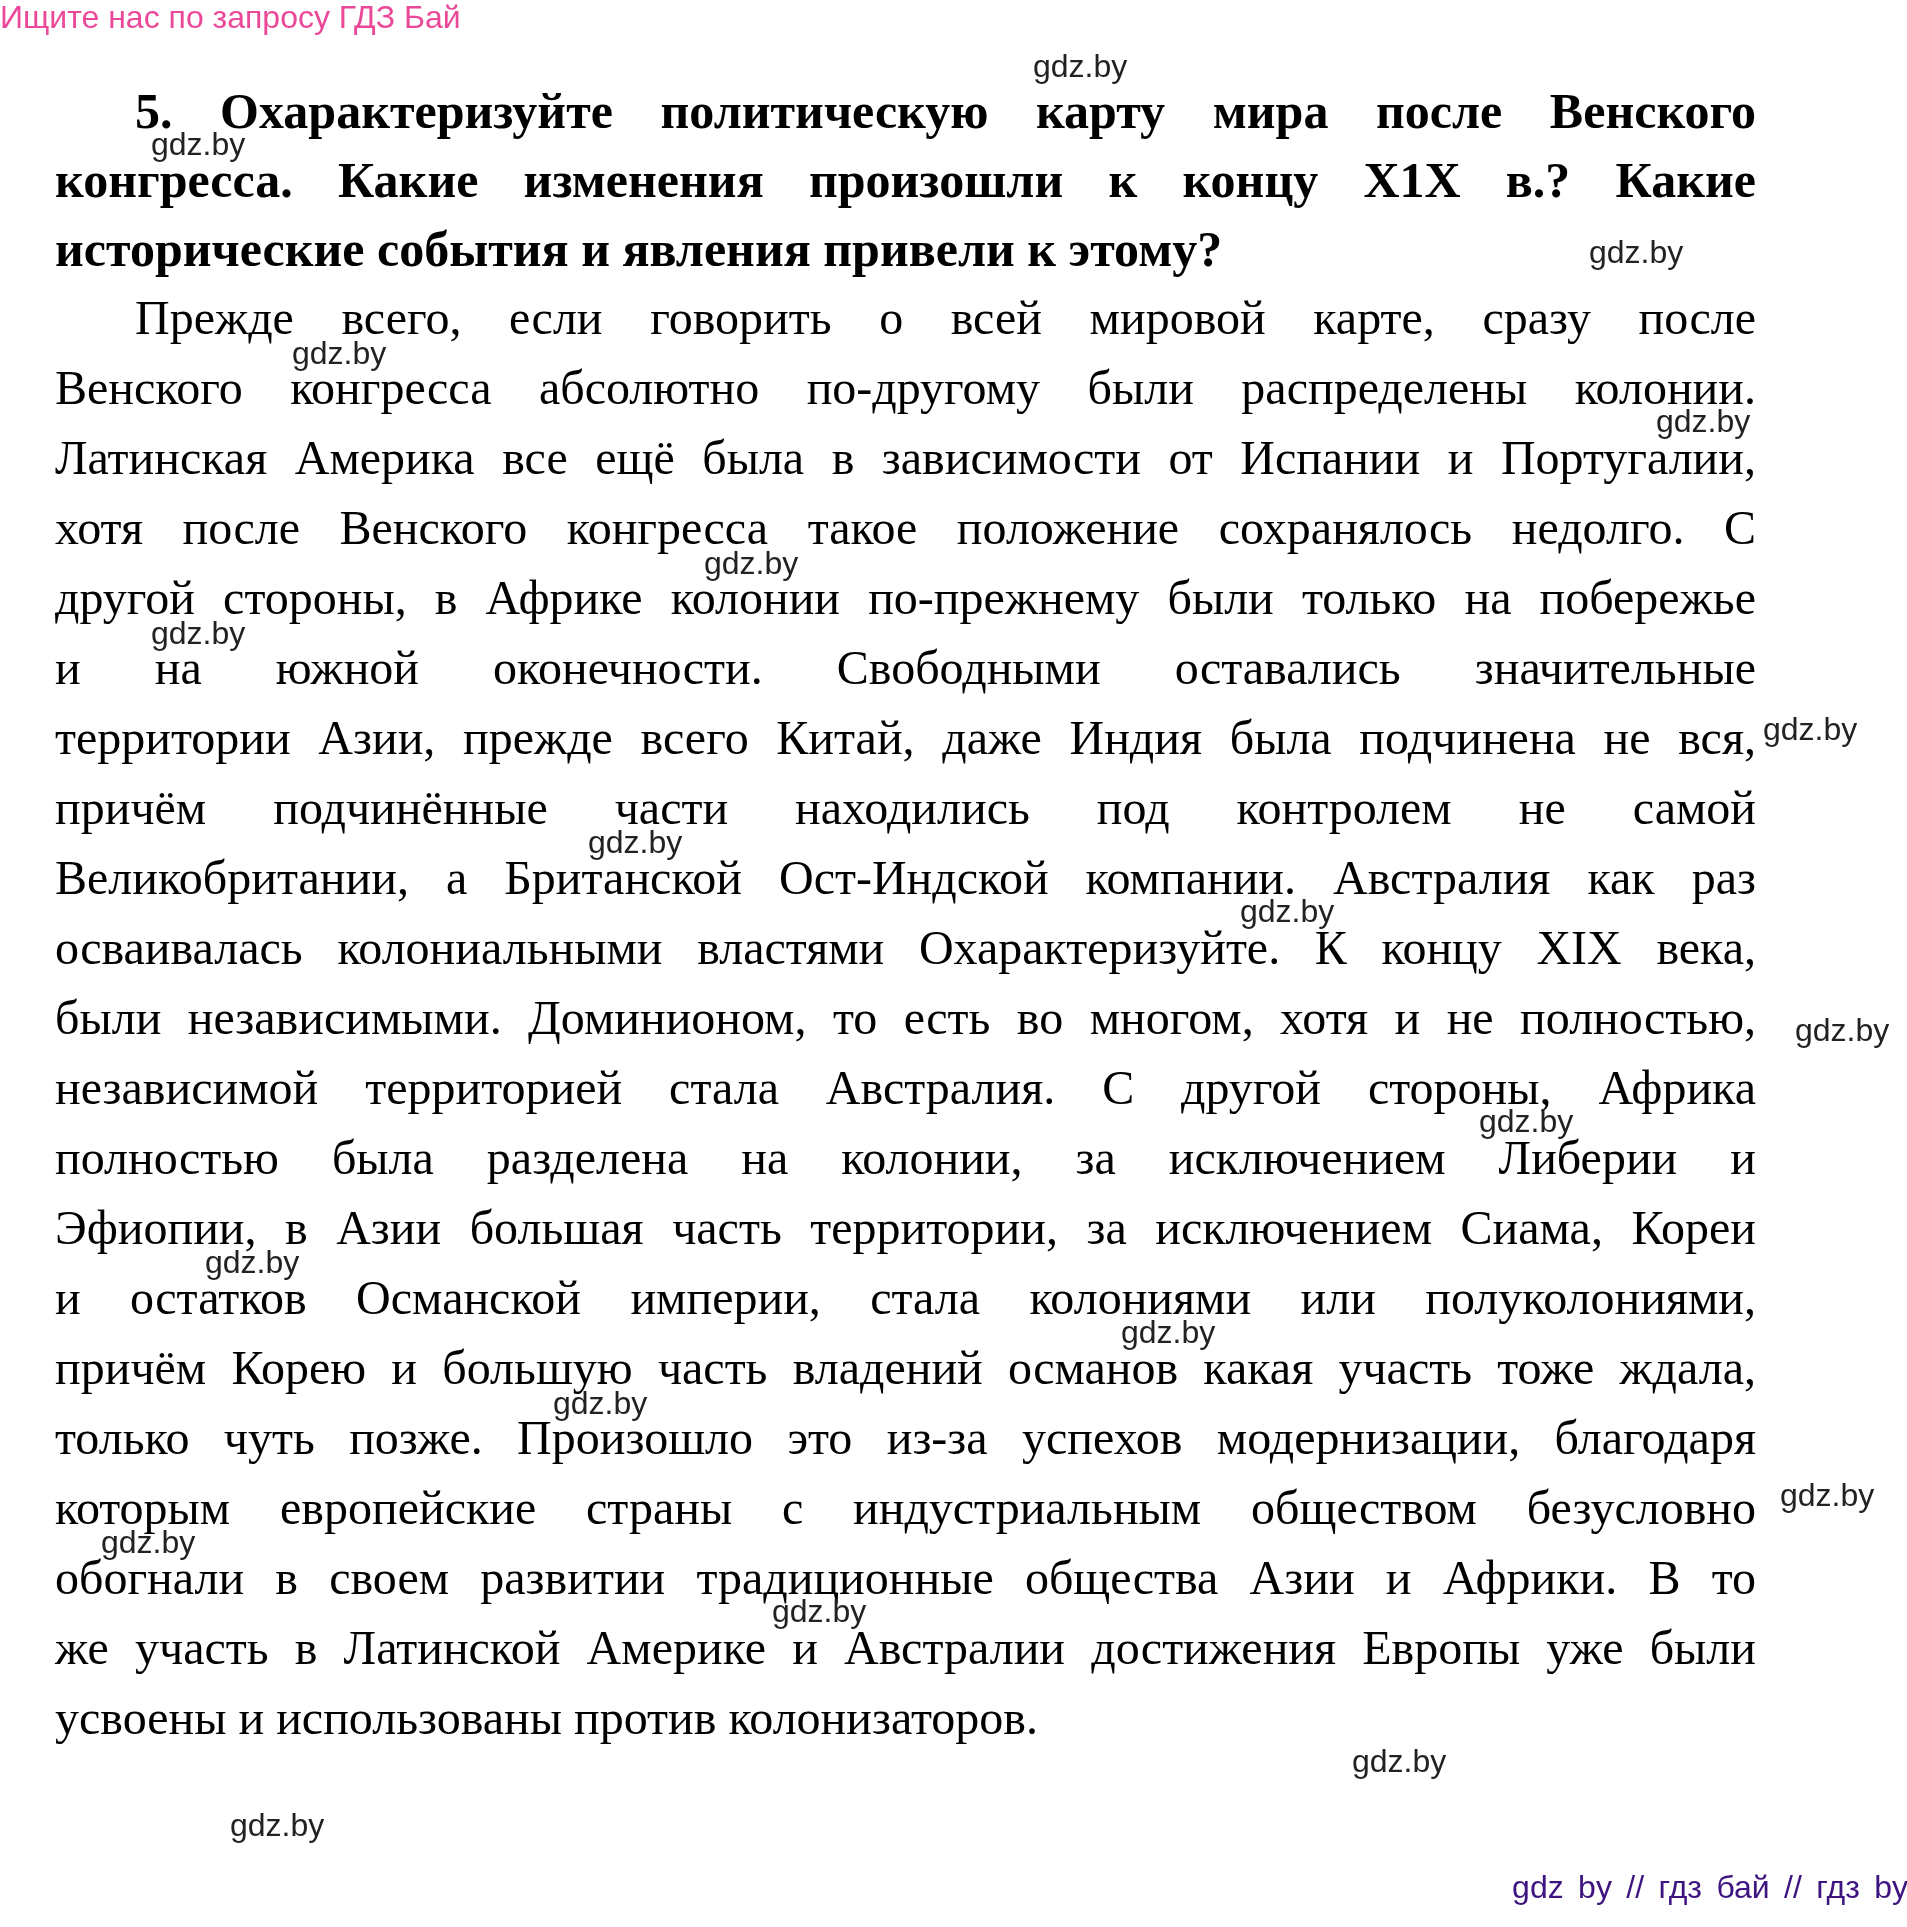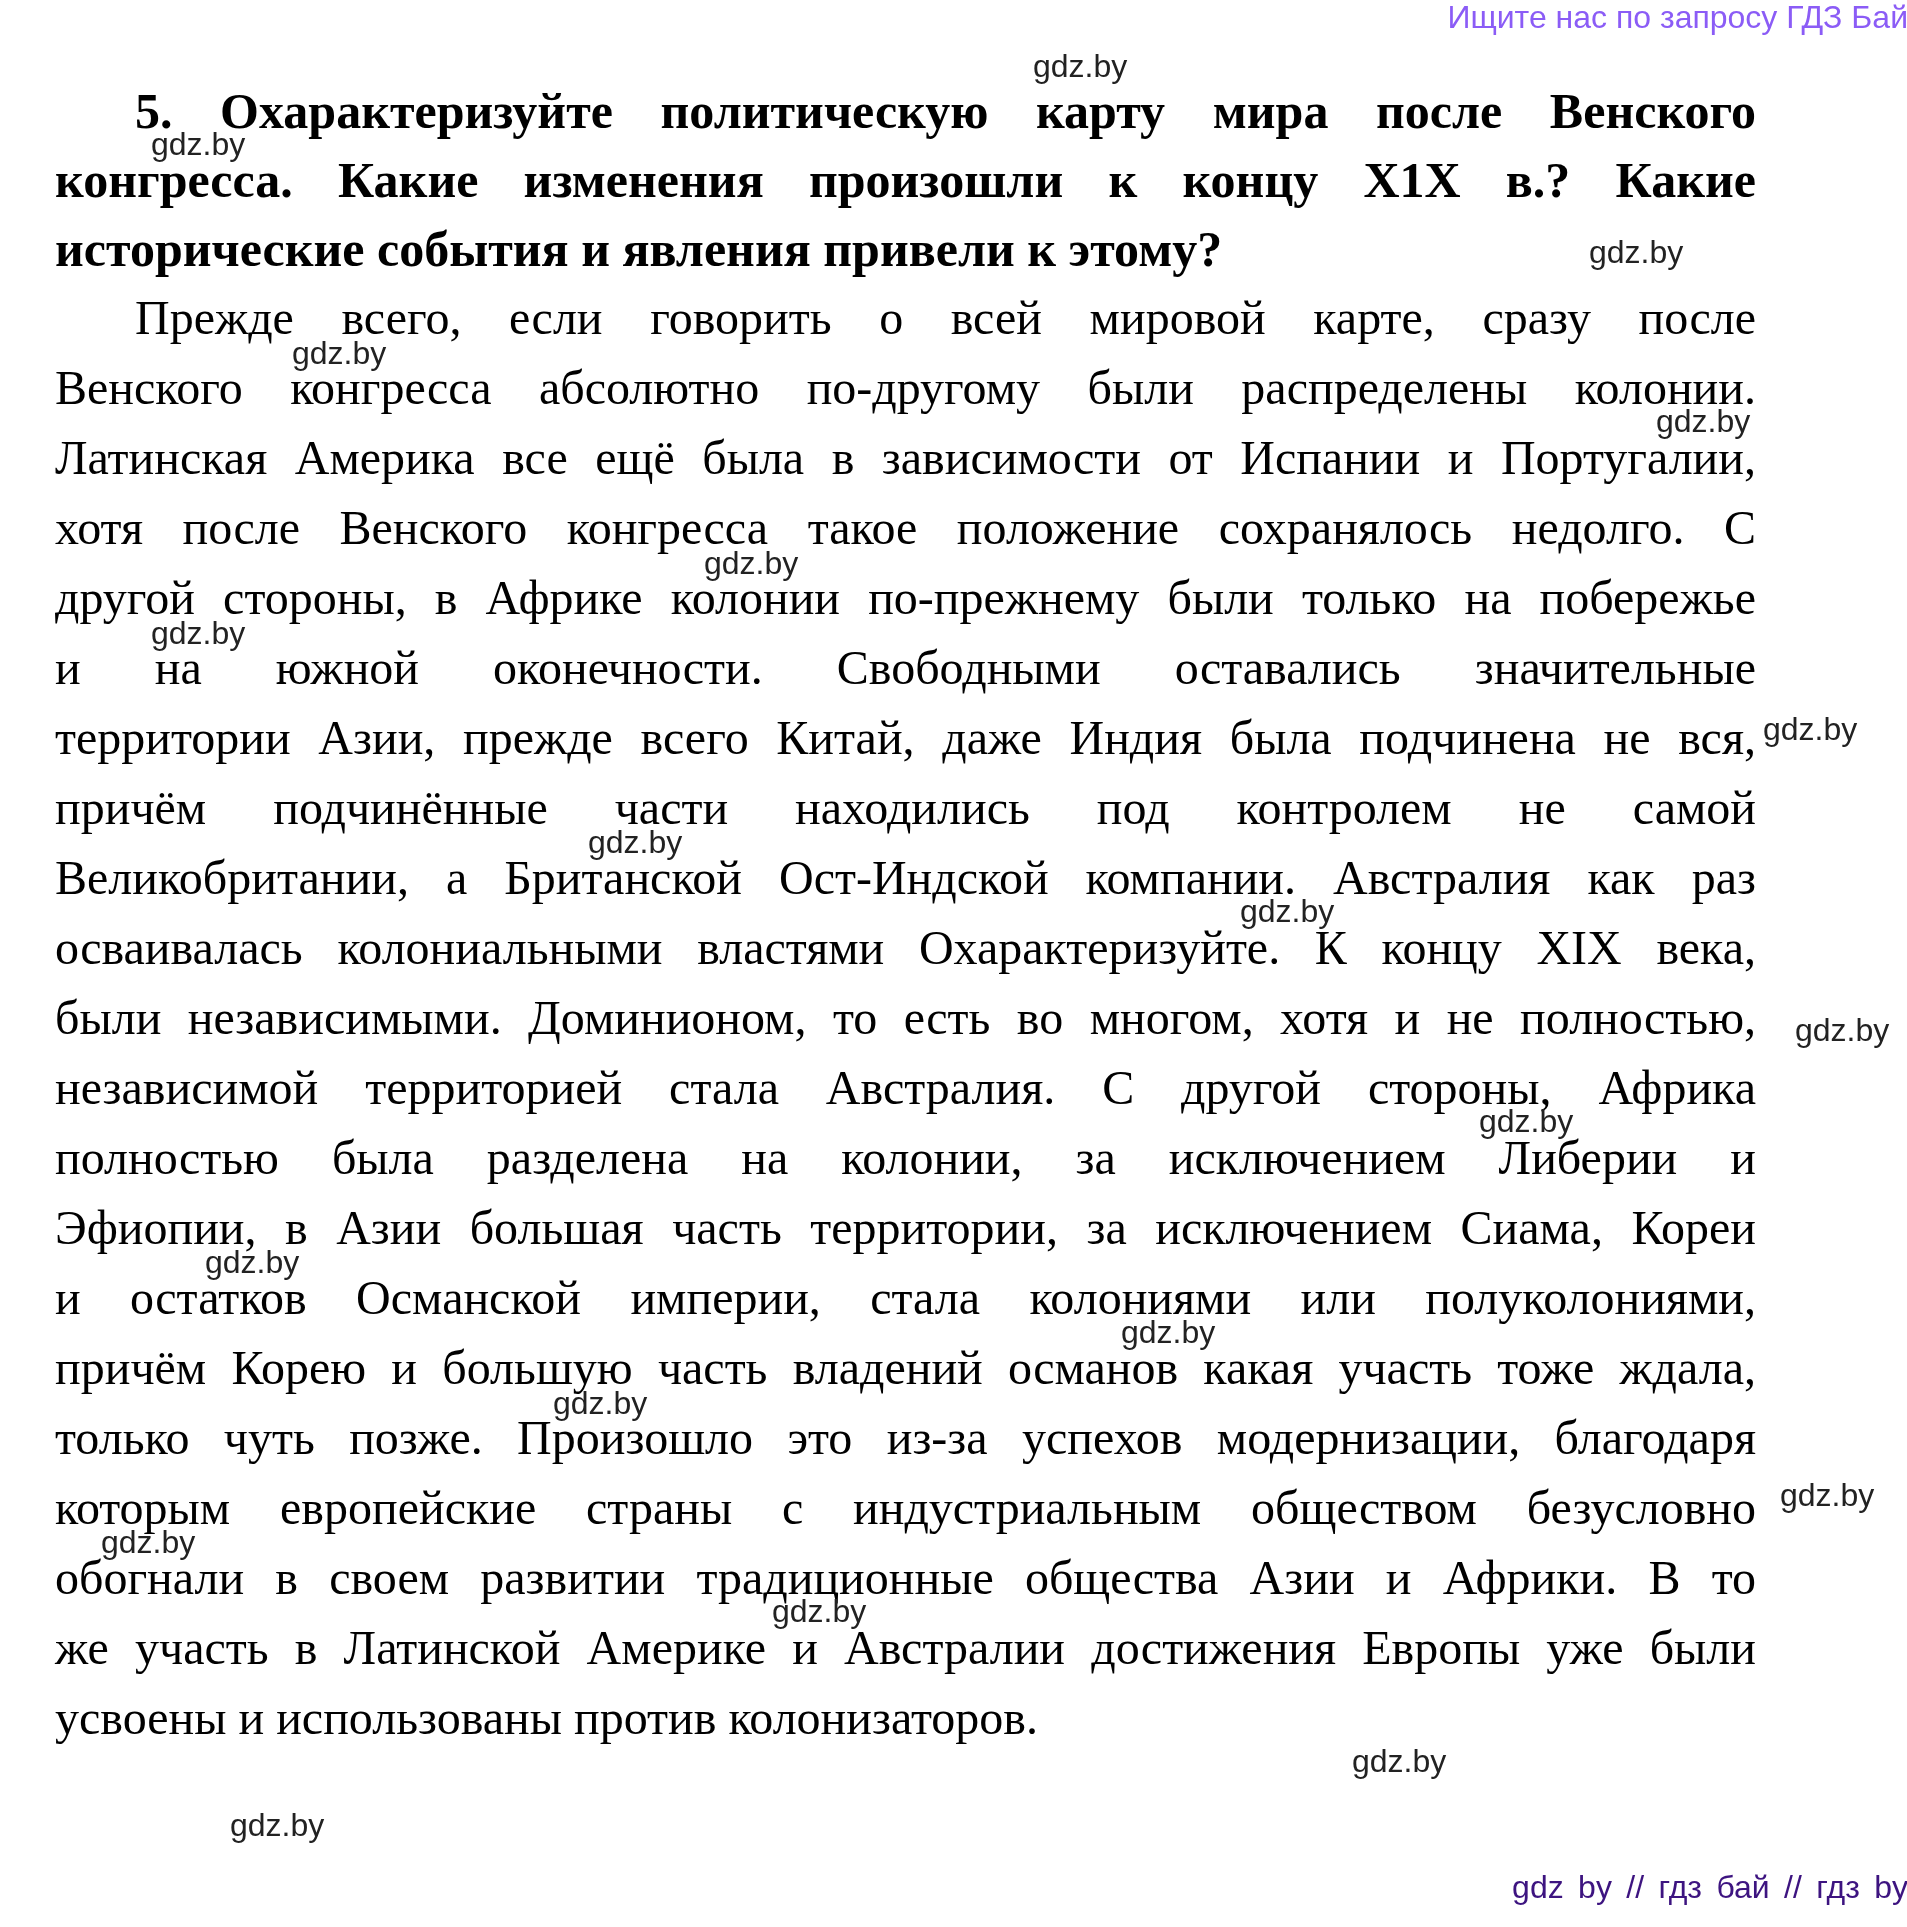--- a/index.html
+++ b/index.html
@@ -1,20 +1,20 @@
 <!DOCTYPE html>
 <html style="font-size:14.6px"><head>
 <meta charset="utf-8">
 <style>
   html, body { margin:0; padding:0; background:#ffffff; }
   body { width:1908px; height:1928px; position:relative; overflow:hidden; }
   .banner {
-    position:absolute; left:0; top:0; width:1908px; text-align:right;
+    position:absolute; left:0; top:0; width:1908px; text-align:left;
     font-family:"Liberation Sans", sans-serif; font-size:32px; line-height:35px;
-    color:#8b5cf6; padding-top:0;
+    color:#ec4899; padding-top:0;
   }
   .page { position:absolute; left:55px; top:0; width:1701px; }
   .title {
     position:absolute; left:0; width:1701px; top:77px;
     font-family:"Liberation Serif", serif; font-weight:bold;
     font-size:50px; line-height:69px; text-align:justify; color:#000;
     text-align-last:left;
   }
   .body-text {
     position:absolute; left:0; width:1701px; top:283px;

